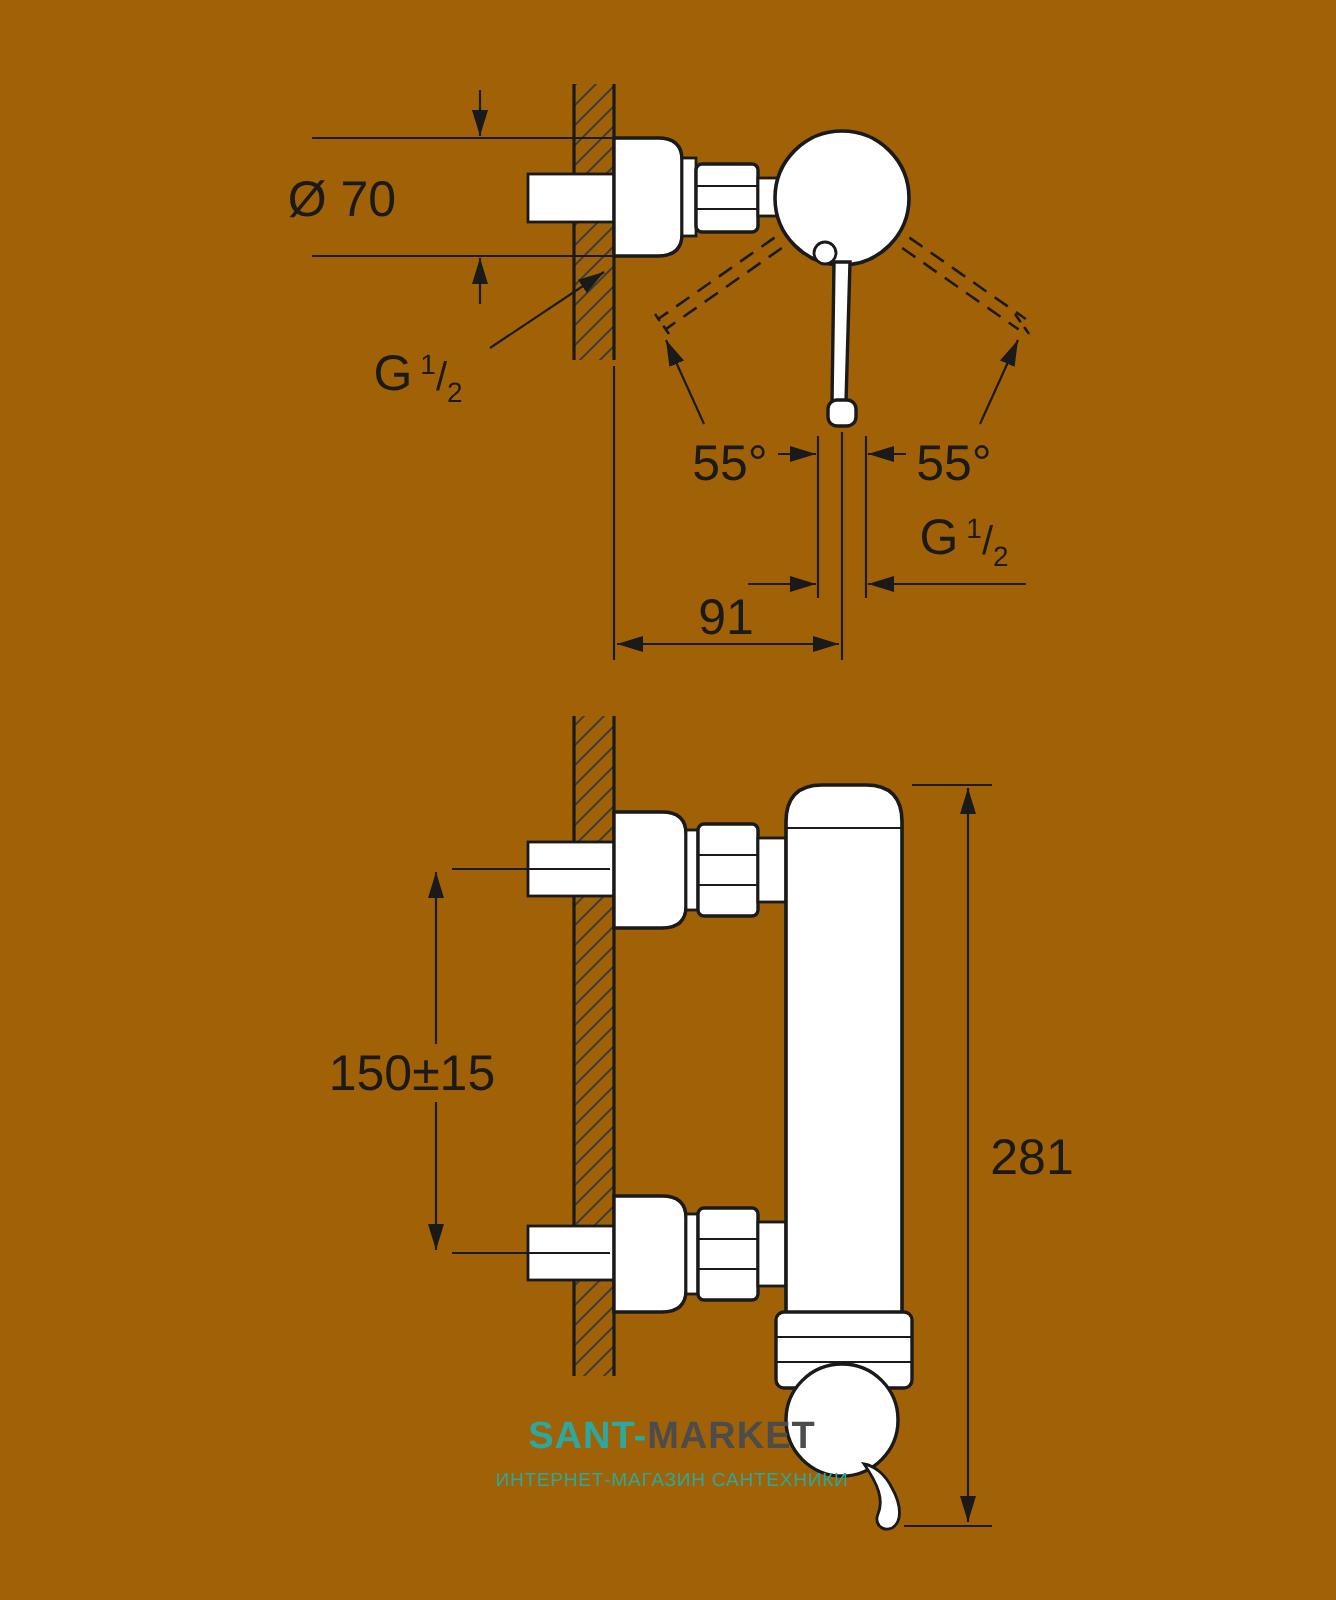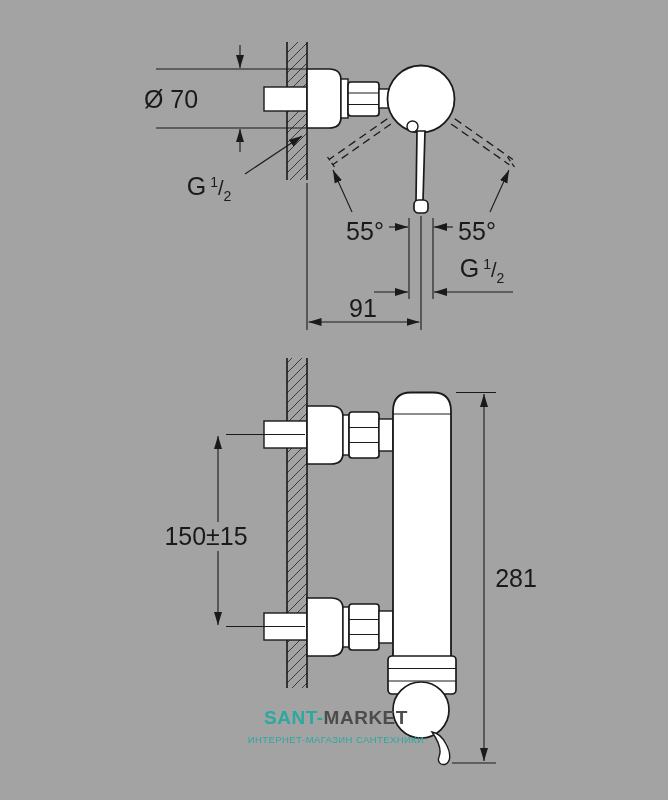--- a/index.html
+++ b/index.html
@@ -1,16 +1,16 @@
 <!DOCTYPE html>
 <html><head>
 <meta charset="utf-8">
 <style>
   html,body{margin:0;padding:0;background:#fff;}
-  .stage{position:relative;width:668px;height:800px;background:#a3a3a3;overflow:hidden;
+  .stage{position:relative;width:668px;height:800px;background:#a16207;overflow:hidden;
          font-family:"Liberation Sans","DejaVu Sans",sans-serif;}
   svg{position:absolute;left:0;top:0;}
   .ol   {stroke:#1a1a1a;stroke-width:1.7;fill:#ffffff;}
   .ol2  {stroke:#1a1a1a;stroke-width:1.4;fill:#ffffff;}
   .olh  {stroke:#1a1a1a;stroke-width:1.8;fill:#ffffff;}
   .det  {stroke:#1a1a1a;stroke-width:1;fill:none;}
   .wall {stroke:#1a1a1a;stroke-width:1.6;fill:none;}
   .dim  {stroke:#1a1a1a;stroke-width:1.1;fill:none;}
   .dash {stroke:#1a1a1a;stroke-width:1.3;fill:none;stroke-dasharray:8 5;}
   .dashc{stroke:#1a1a1a;stroke-width:1.3;fill:none;stroke-dasharray:5 3;}

